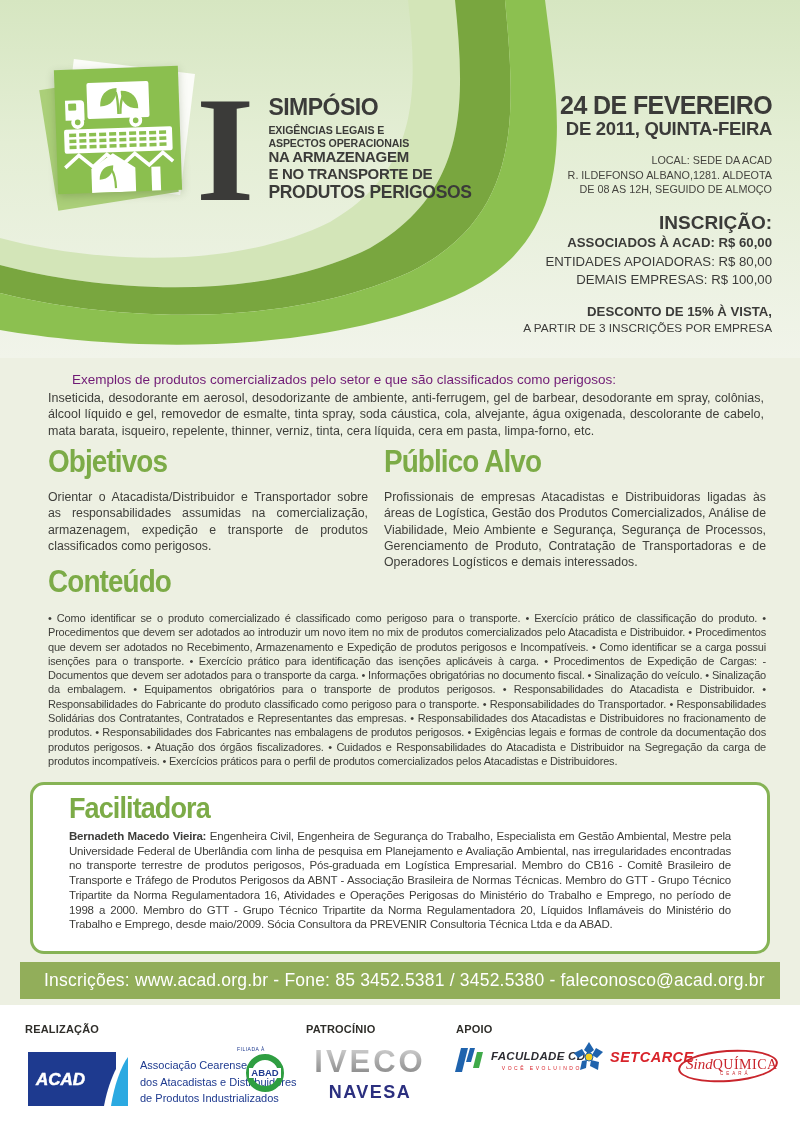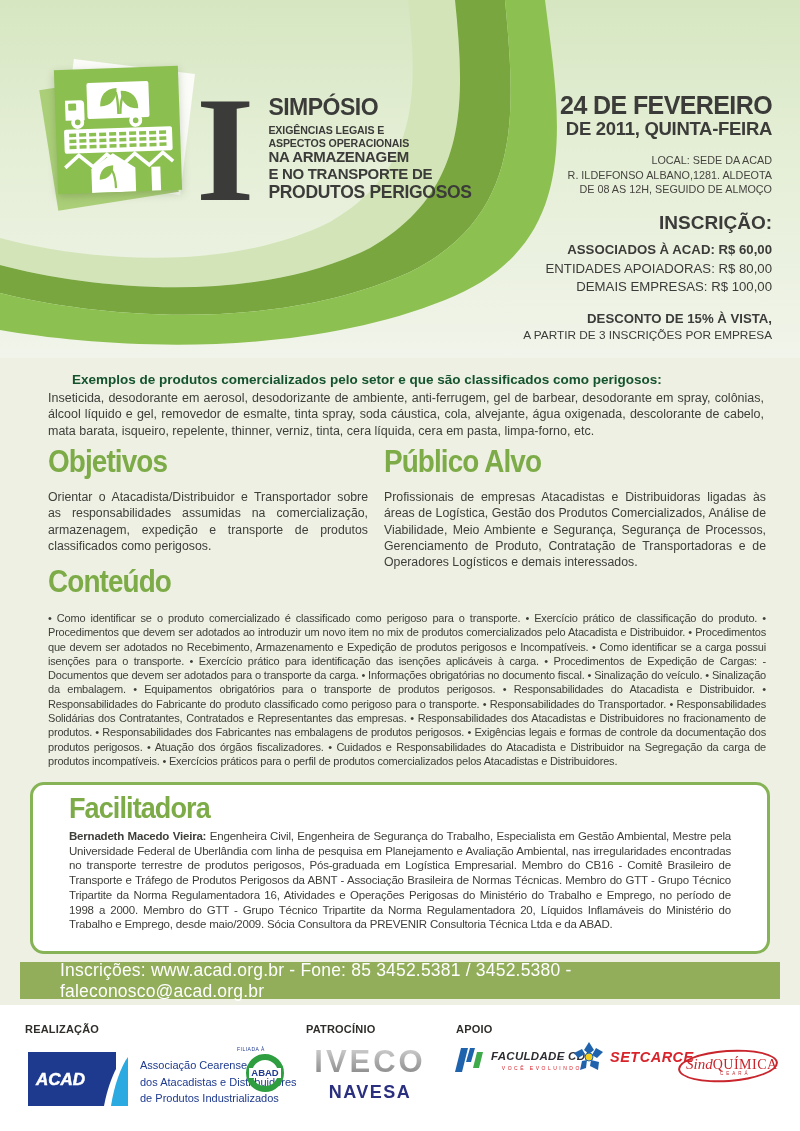--- a/index.html
+++ b/index.html
@@ -26,49 +26,49 @@
   .t-main{font-size:23px;font-weight:bold;letter-spacing:-0.5px;line-height:1;margin-bottom:5px;}
   .t-s{font-size:10.6px;font-weight:bold;line-height:1.18;letter-spacing:-0.1px;}
   .t-m{font-size:15px;font-weight:bold;line-height:1.12;letter-spacing:-0.3px;}
   .t-l{font-size:17.5px;font-weight:bold;line-height:1.14;letter-spacing:-0.3px;}
 
   
   .info-col{position:absolute;right:28px;top:92px;width:340px;text-align:right;}
   .date1{font-size:25px;font-weight:bold;letter-spacing:-0.6px;line-height:1.05;}
   .date2{font-size:18.5px;font-weight:bold;letter-spacing:-0.3px;margin-bottom:13px;}
   .loc{font-size:10.8px;line-height:1.35;color:#45443f;}
-  .insc-head{font-size:19px;font-weight:bold;margin-top:15px;margin-bottom:7px;}
+  .insc-head{font-size:19px;font-weight:bold;margin-top:15px;}
   .price{font-size:13.2px;line-height:1.42;}
   .b{font-weight:bold;}
   .disc1{font-size:13.2px;font-weight:bold;margin-top:14px;}
   .disc2{font-size:11.8px;margin-top:2px;}
 
   
   .examples{position:absolute;left:48px;top:372px;width:716px;}
-  .ex-head{font-size:13.5px;font-weight:bold;color:#14532d;padding-left:24px;}
+  .ex-head{font-size:13.5px;font-weight:normal;color:#701a75;padding-left:24px;}
   .ex-body{font-size:12.5px;line-height:1.3;margin-top:3px;text-align:justify;color:#3e3e3a;}
 
   .h-green{color:#7cab47;font-weight:bold;font-size:31px;letter-spacing:-1px;line-height:1;
            transform:scaleX(0.9);transform-origin:0 50%;display:inline-block;}
 
   .objectives{position:absolute;left:48px;top:446px;width:320px;}
   .audience{position:absolute;left:384px;top:446px;width:382px;}
   .col-body{font-size:12.3px;line-height:1.33;margin-top:12px;text-align:justify;color:#3e3e3a;}
 
   .content{position:absolute;left:48px;top:566px;width:718px;}
   .content-body{font-size:11px;letter-spacing:-0.2px;line-height:1.3;margin-top:14px;text-align:justify;color:#3e3e3a;}
 
   .facil{position:absolute;left:30px;top:782px;width:740px;height:172px;background:#ffffff;
          border:3px solid #86b355;border-radius:14px;box-sizing:border-box;padding:8px 36px;overflow:hidden;}
   .facil .h-green{font-size:30px;}
   .facil-body{font-size:11.5px;letter-spacing:-0.2px;line-height:1.28;text-align:justify;margin-top:6px;color:#3e3e3a;}
   .facil-name{font-weight:bold;}
 
   .bar{position:absolute;left:20px;top:962px;width:760px;height:37px;background:#92ae5a;color:#ffffff;
-       display:flex;align-items:center;padding-left:40px;box-sizing:border-box;font-size:17.5px;letter-spacing:0.2px;}
+       display:flex;align-items:center;padding-left:24px;box-sizing:border-box;font-size:17.5px;letter-spacing:0.2px;}
 
   
   .f-label{position:absolute;font-size:11px;font-weight:bold;color:#2f2e2a;letter-spacing:0.2px;}
   .lab-real{left:25px;top:1023px;}
   .lab-pat{left:306px;top:1023px;}
   .lab-apo{left:456px;top:1023px;}
 
   .acad-logo{position:absolute;left:28px;top:1052px;width:100px;height:54px;}
   .acad-desc{position:absolute;left:140px;top:1057px;font-size:11px;color:#1e3a8f;line-height:1.5;}
 

